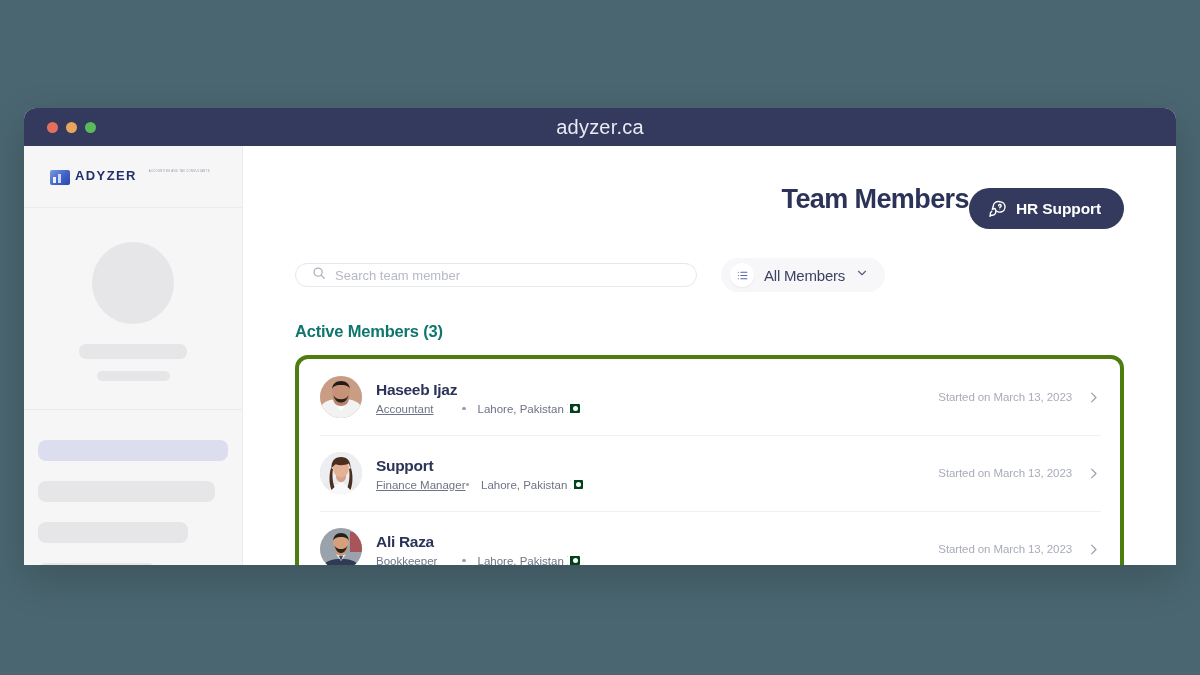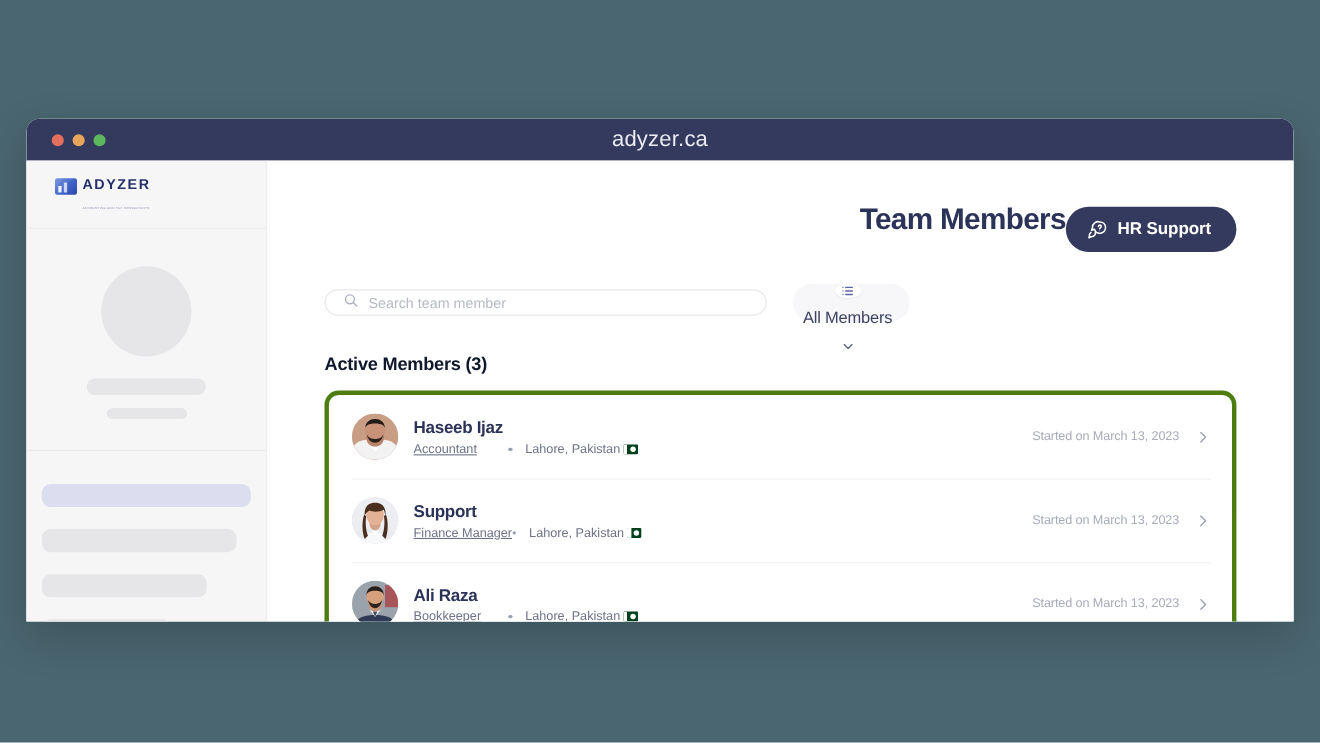--- a/index.html
+++ b/index.html
@@ -60,21 +60,21 @@
     position: relative; overflow: hidden;
   }
   .logo-mark:before {
     content:""; position:absolute; left:3px; bottom:2px;
     width:3px; height:6px; background:#fff; opacity:.9;
   }
   .logo-mark:after {
     content:""; position:absolute; left:8px; bottom:2px;
     width:3px; height:9px; background:#fff; opacity:.75;
   }
-  .logo-text { display: flex; flex-direction: column; gap: 12px; }
+  .logo-text { display: flex; flex-direction: row; gap: 12px; }
   .logo-word {
     font-size: 13px; font-weight: 700; color: #23306b;
     letter-spacing: 1.4px; line-height: 14px;
   }
   .logo-tag {
     font-size: 2.7px; color: #8d93ad; letter-spacing: .35px;
     line-height: 5px; white-space: nowrap;
   }
 
   .sk-profile {
@@ -125,32 +125,32 @@
     border: none; outline: none; flex: 1;
     font-size: 13px; color: #4b5168;
     font-family: "Liberation Sans", sans-serif;
     background: transparent;
   }
   .search input::placeholder { color: #b6b9c6; }
 
   .filter {
     height: 34px; background: #f7f7fa; border-radius: 18px;
     display: flex; align-items: center; gap: 10px;
-    padding: 0 16px 0 9px; cursor: pointer; flex-direction: column;
+    padding: 0 16px 0 9px; cursor: pointer;
   }
   .filter-icon {
     width: 24px; height: 24px; border-radius: 50%; background: #fff;
     display: flex; align-items: center; justify-content: center;
     box-shadow: 0 1px 2px rgba(0,0,0,.06);
   }
   .filter-label { font-size: 15px; color: #3c4260; letter-spacing: -.2px; }
 
   .section-title {
     margin-top: 30px;
-    font-size: 16.5px; font-weight: 700; color: #0f172a; letter-spacing: -.2px;
+    font-size: 16.5px; font-weight: 700; color: #0f766e; letter-spacing: -.2px;
   }
 
   .card {
     margin-top: 14px;
     border: 4px solid #4d7c0f;
     border-radius: 13px;
     background: #fff;
     box-shadow: 0 1px 3px rgba(25,30,60,.03);
     overflow: hidden;
   }

